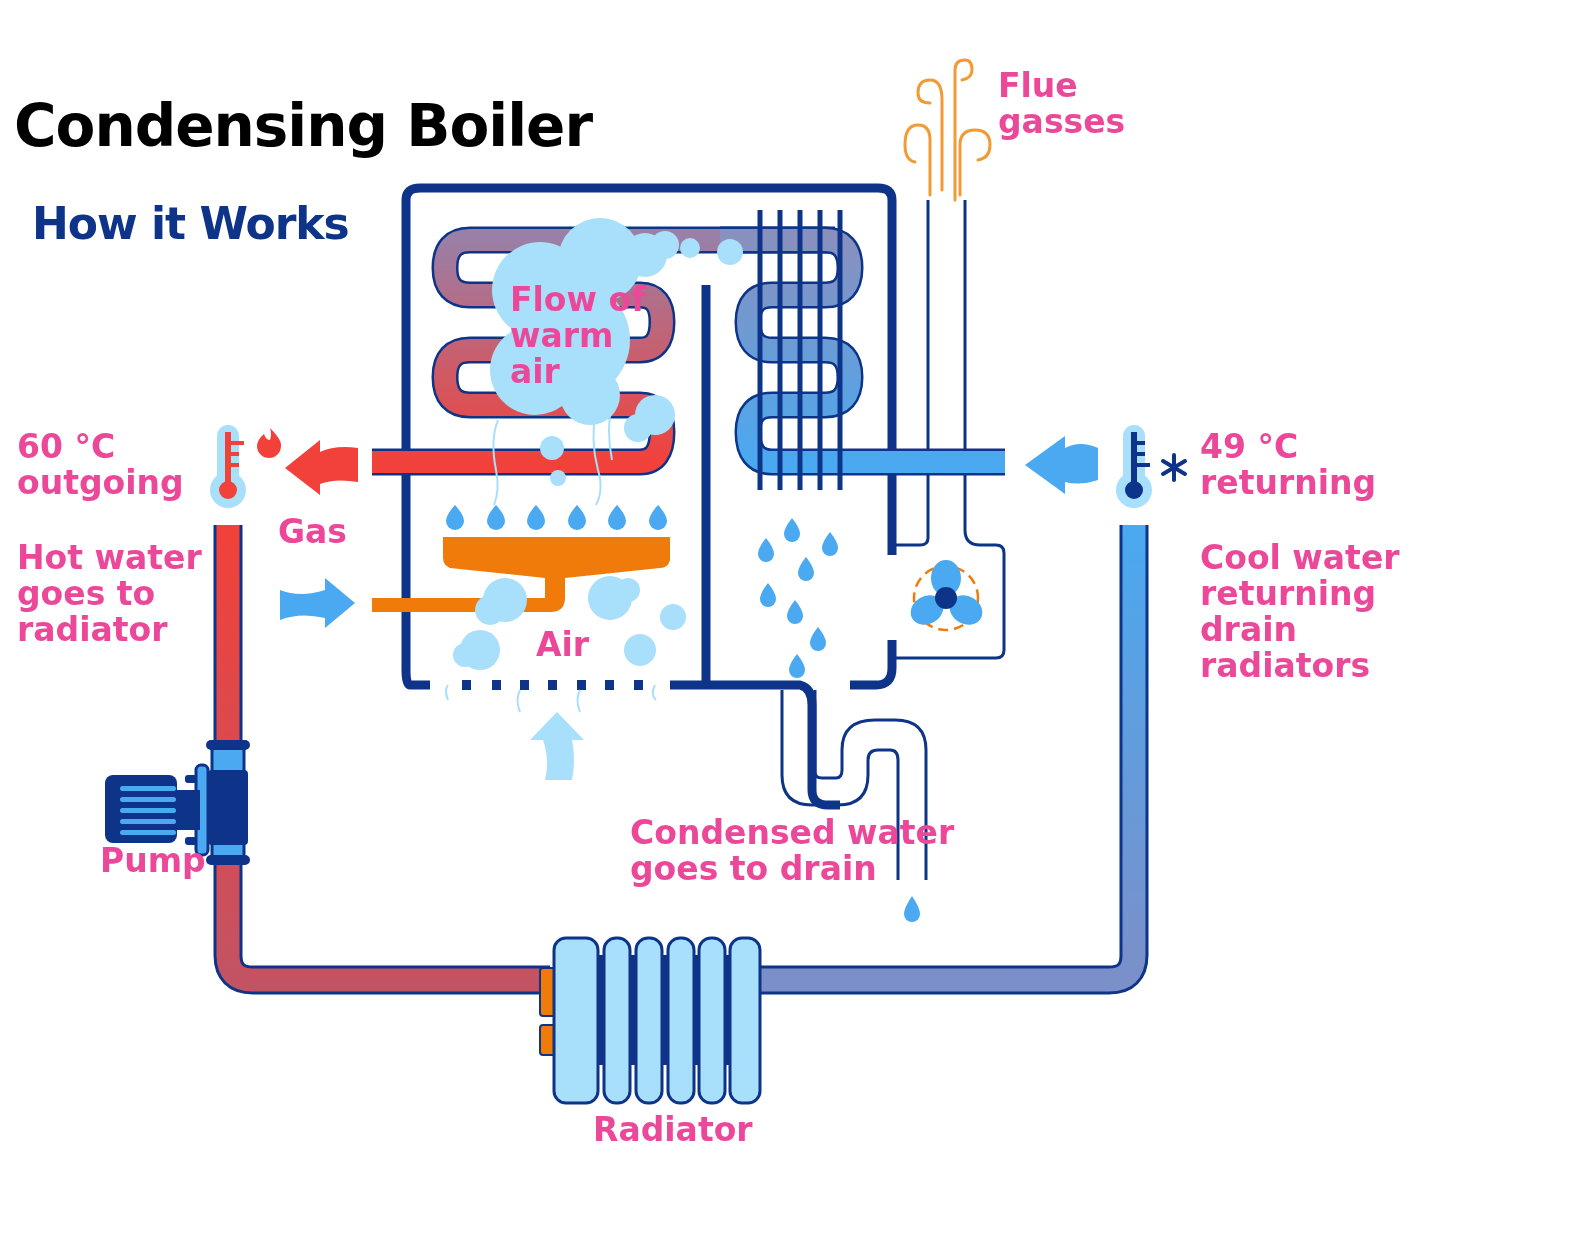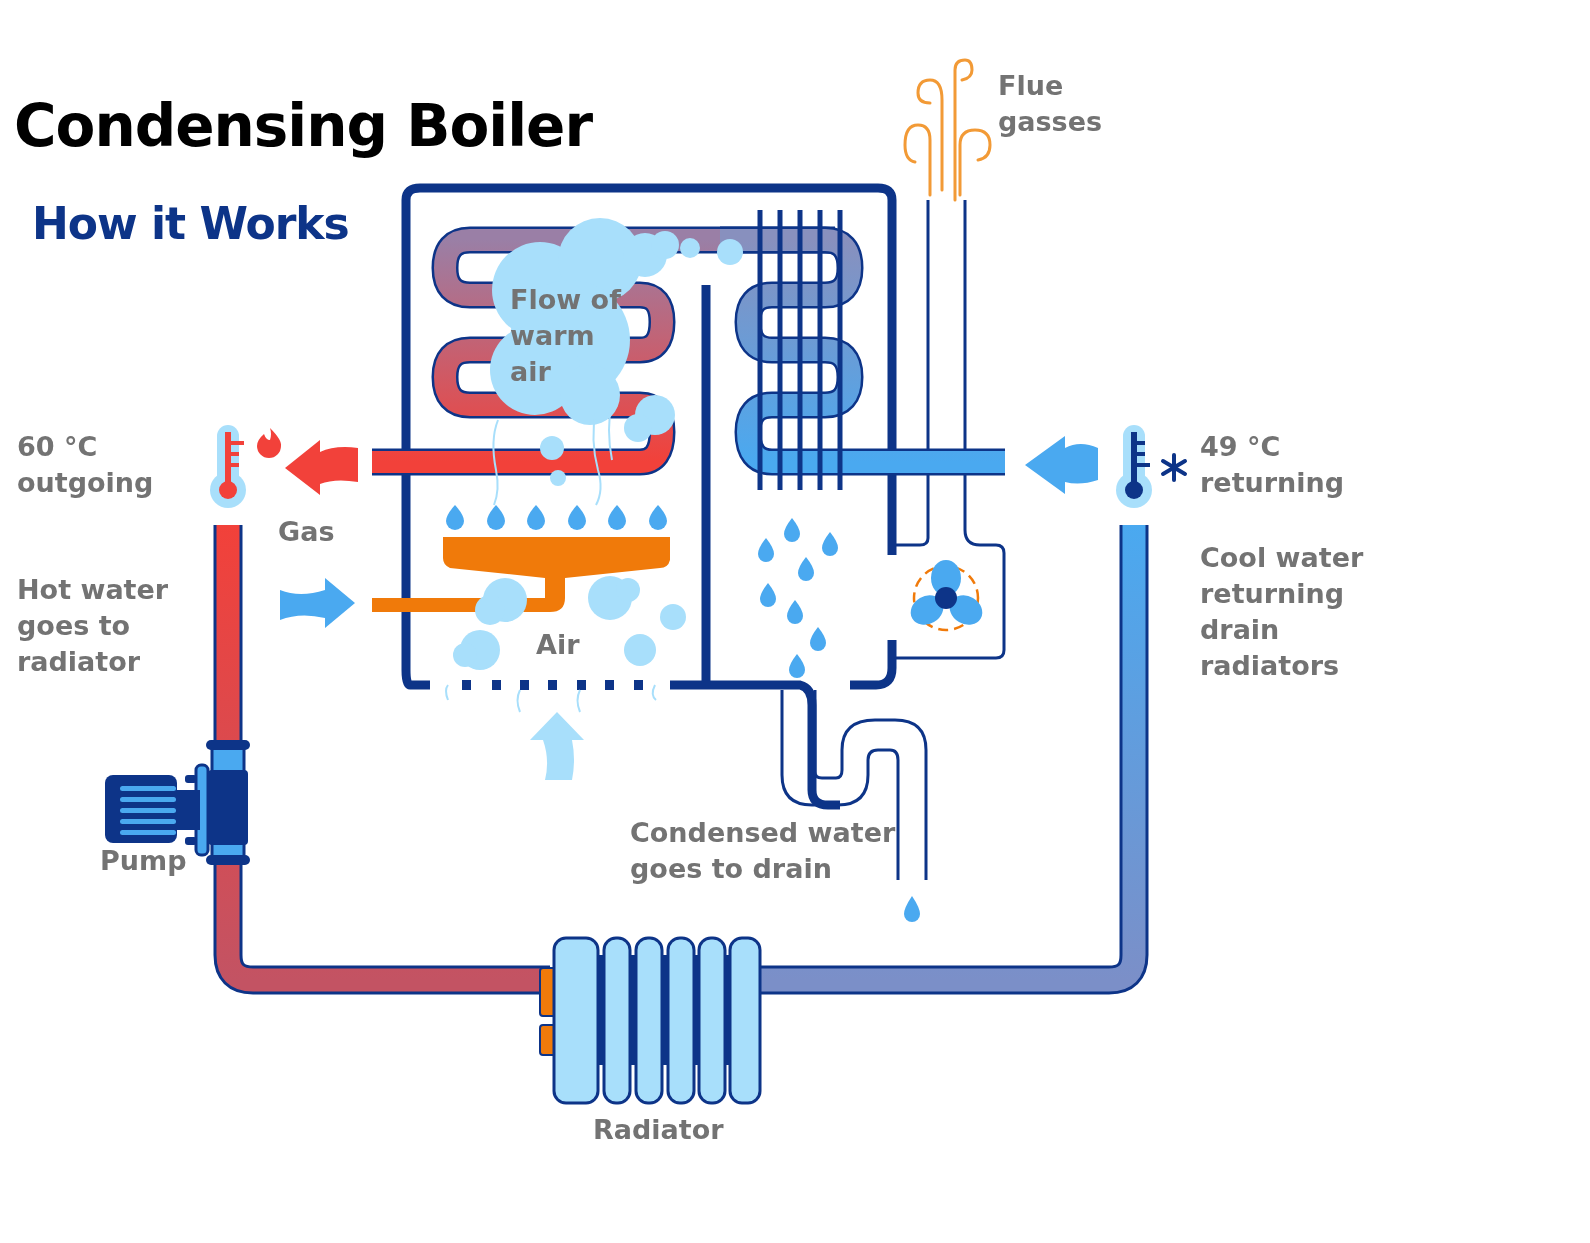--- a/index.html
+++ b/index.html
@@ -1,19 +1,19 @@
 <!DOCTYPE html>
 <html><head>
 <meta charset="utf-8">
 <style>
   html, body { margin: 0; padding: 0; background: #ffffff; }
   body { width: 1590px; height: 1243px; position: relative; overflow: hidden; font-family: "DejaVu Sans", sans-serif; }
   .title { position: absolute; left: 14px; top: 92px; font-size: 58px; font-weight: bold; color: #000000; letter-spacing: -1px; margin: 0; white-space: nowrap; }
   .subtitle { position: absolute; left: 16px; top: 182px; font-size: 44px; font-weight: bold; color: #0d3488; margin: 16px; letter-spacing: -1px; white-space: nowrap; }
-  .lbl { position: absolute; color: #737373; font-size: 27px; line-height: 36px; font-weight: bold; white-space: pre-line; }
+  .lbl { position: absolute; color: #ec4899; font-size: 33px; line-height: 36px; font-weight: bold; white-space: pre-line; }
   svg#diagram { position: absolute; left: 0; top: 0; }
 </style>
 </head>
 <body>
 
 <svg id="diagram" width="1590" height="1243" viewBox="0 0 1590 1243">
   <defs>
     <linearGradient id="hotCool" x1="0" y1="0" x2="1" y2="0">
       <stop offset="0" stop-color="#c84a5c"></stop>
       <stop offset="1" stop-color="#8a7fb0"></stop>
@@ -239,21 +239,21 @@
 
 <div class="lbl" style="left:998px; top:68px;">Flue
 gasses</div>
 <div class="lbl" style="left:510px; top:282px;">Flow of
 warm
 air</div>
 <div class="lbl" style="left:17px; top:429px;">60 °C
 outgoing</div>
 <div class="lbl" style="left:1200px; top:429px;">49 °C
 returning</div>
-<div class="lbl" style="left:17px; top:540px;margin-top:32px;">Hot water
+<div class="lbl" style="left:17px; top:540px;">Hot water
 goes to
 radiator</div>
 <div class="lbl" style="left:278px; top:514px;">Gas</div>
 <div class="lbl" style="left:536px; top:627px;">Air</div>
 <div class="lbl" style="left:1200px; top:540px;">Cool water
 returning
 drain
 radiators</div>
 <div class="lbl" style="left:100px; top:843px;text-align:center;">Pump</div>
 <div class="lbl" style="left:630px; top:815px;">Condensed water

